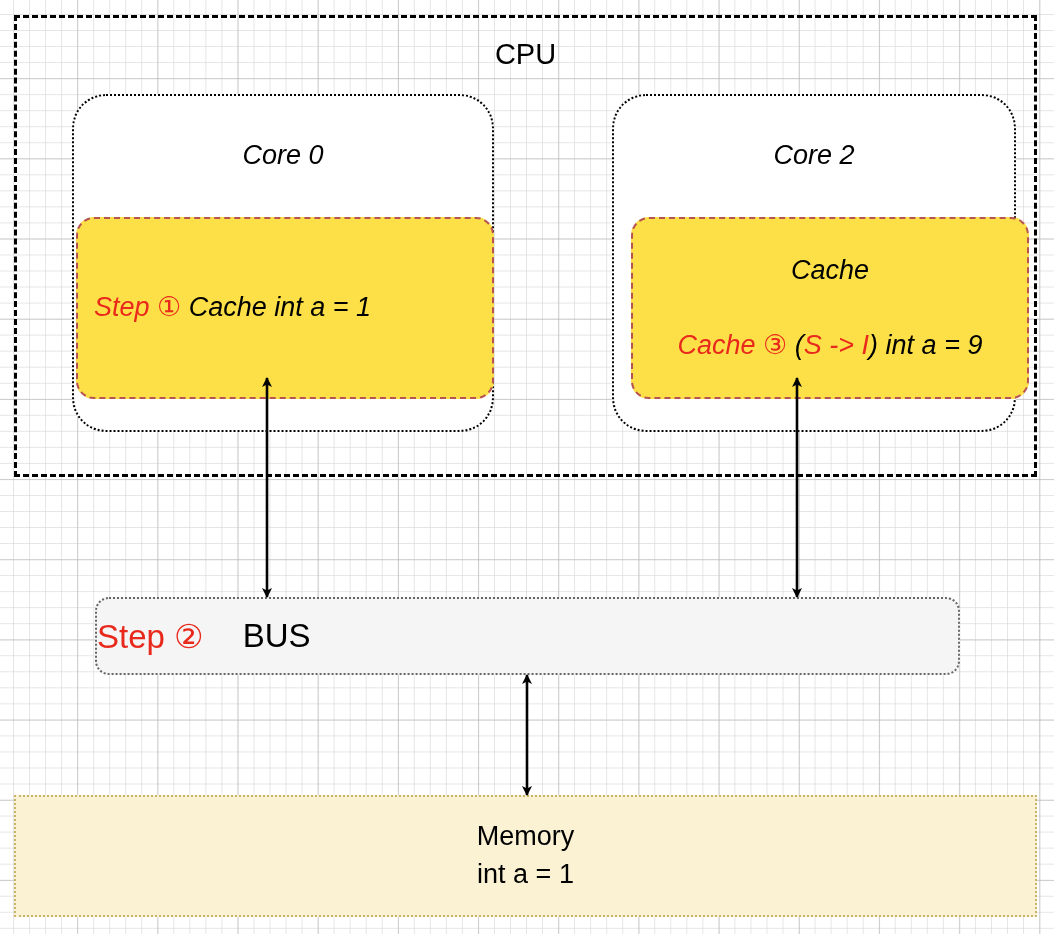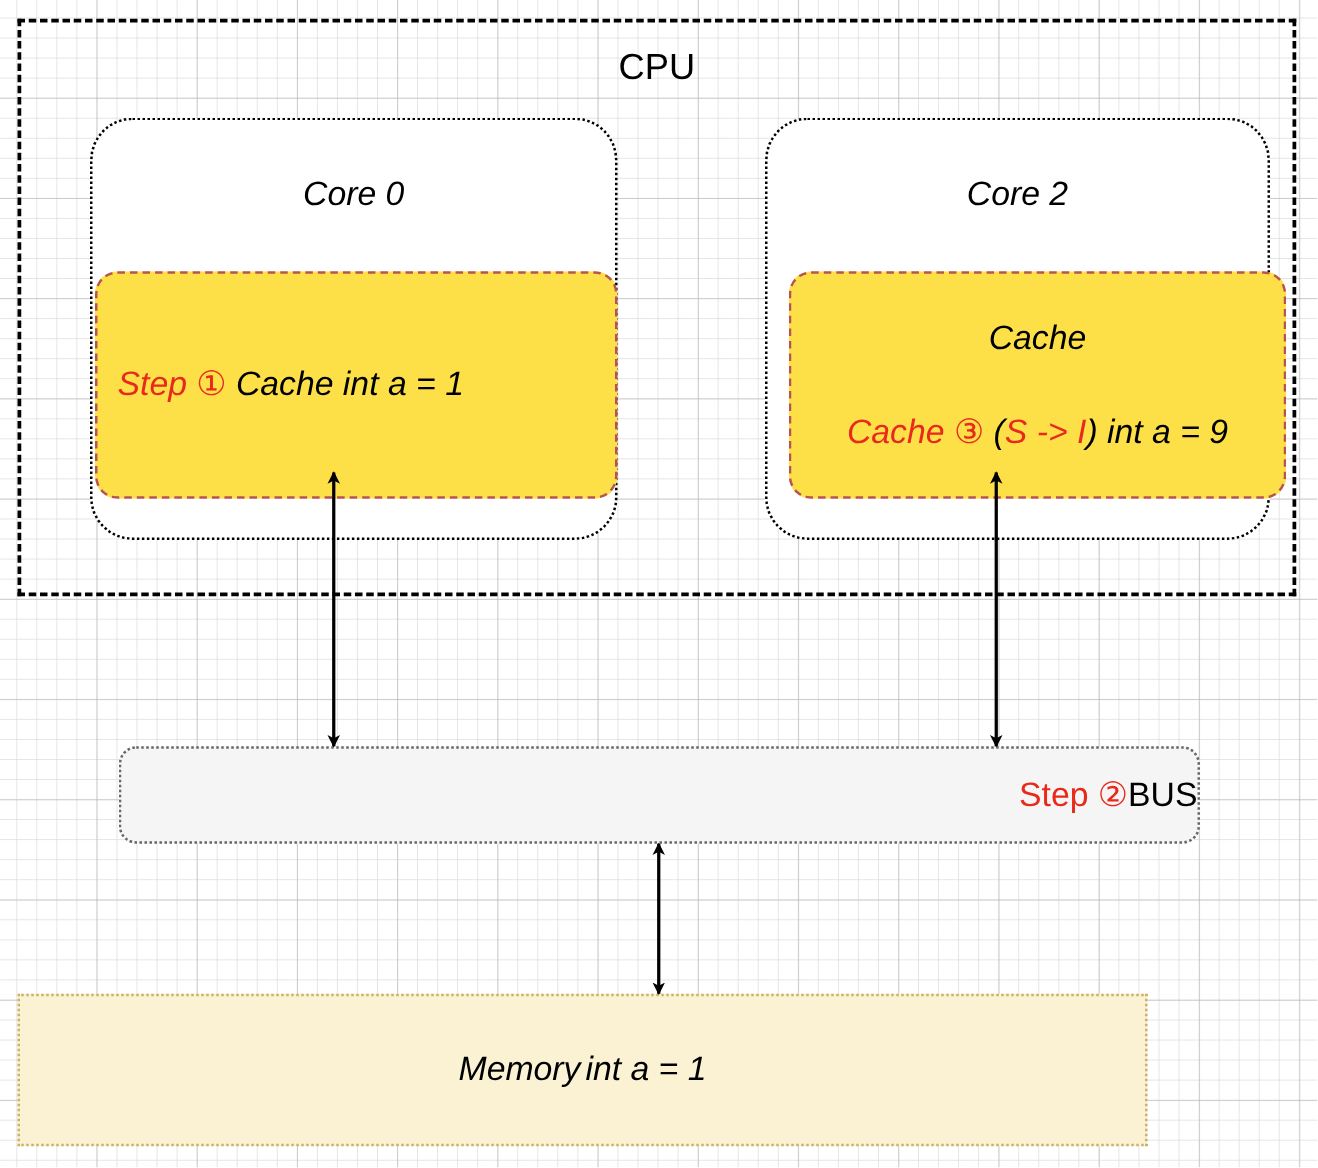--- a/index.html
+++ b/index.html
@@ -106,40 +106,40 @@
     left: 95px;
     top: 597px;
     width: 865px;
     height: 78px;
     background: #f5f5f5;
     border: 2px dotted #666666;
     border-radius: 14px;
     box-sizing: border-box;
     display: flex;
     align-items: center;
-    justify-content: flex-end;
-    font-size: 27px;
+    justify-content: flex-start;
+    font-size: 33px;
+    gap: 39px;
   }
 
   
   .memory-box {
     position: absolute;
     left: 14px;
     top: 795px;
-    width: 904px;
+    width: 1023px;
     height: 122px;
     background: #faf2d3;
     border: 2px dotted #c7b36a;
     box-sizing: border-box;
     display: flex;
-    flex-direction: row;
+    flex-direction: column;
     align-items: center;
     justify-content: center;
     gap: 4px;
-    font-style: italic;
   }
   .memory-line {
     font-size: 27px;
     color: #000000;
     line-height: 1.25;
     text-align: center;
   }
 
   
   .arrow-layer {

